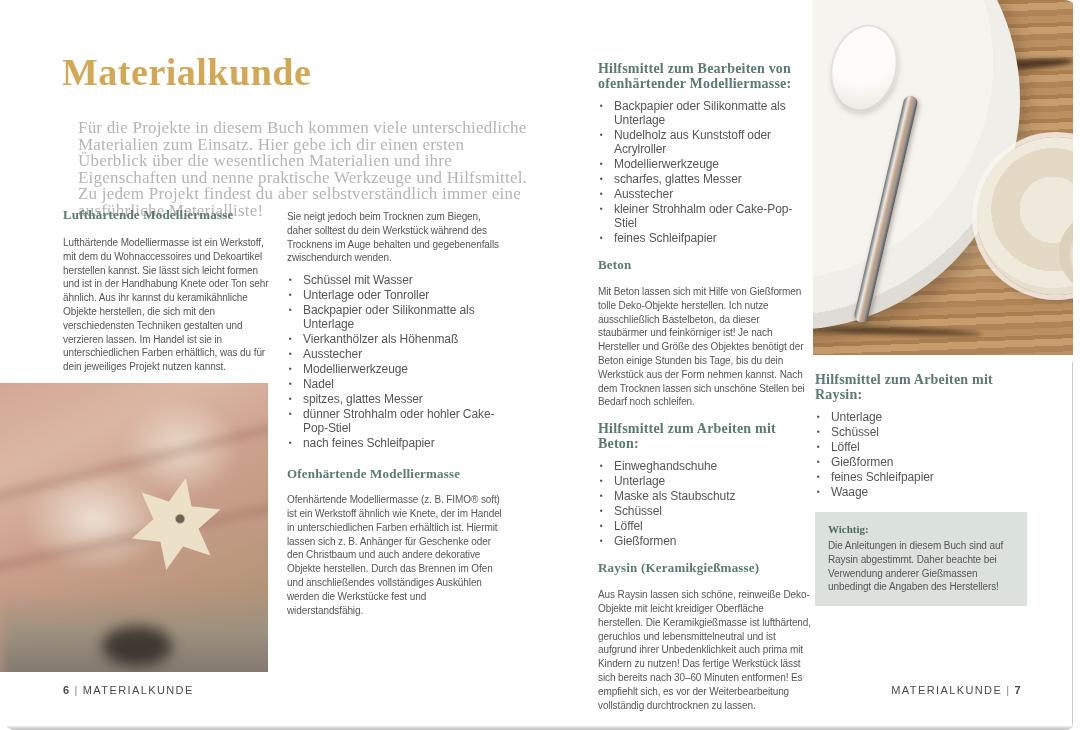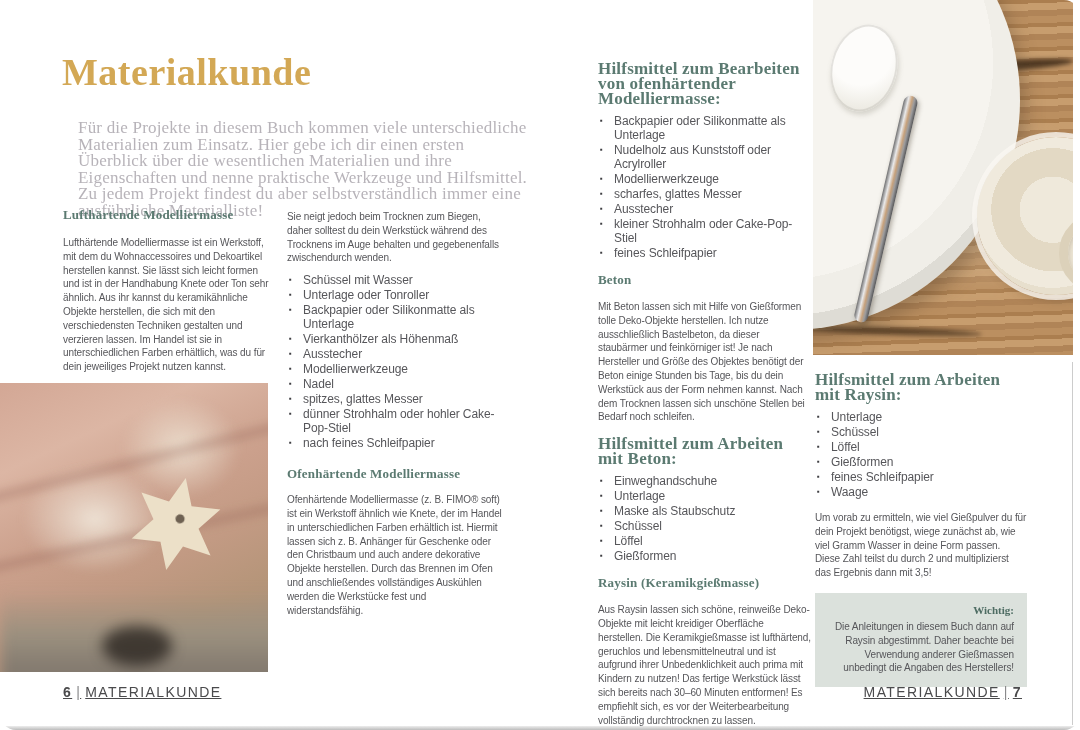--- a/index.html
+++ b/index.html
@@ -9,45 +9,45 @@
   
   .book-title{position:absolute;left:62px;top:50px;margin:0;
               font-family:"Liberation Serif",serif;font-weight:700;font-size:38px;
               letter-spacing:0.5px;color:#d3a855;}
   .intro{position:absolute;left:62px;top:104px;width:452px;margin:16px;
          font-family:"Liberation Serif",serif;font-size:17px;line-height:16.5px;
          letter-spacing:0.2px;color:#b7b3b9;}
   h2.section{margin:0;font-family:"Liberation Serif",serif;font-weight:700;
              font-size:13px;line-height:16px;color:#5b7a71;letter-spacing:0.2px;}
   h3.tools{margin:0;font-family:"Liberation Serif",serif;font-weight:700;
-           font-size:17px;line-height:15px;color:#5b7a71;letter-spacing:0.2px;}
+           font-size:14px;line-height:15px;color:#5b7a71;letter-spacing:0.2px;}
   p.body{margin:0;font-size:10px;line-height:13.8px;letter-spacing:-0.1px;color:#56565a;}
   ul.tool-list{list-style:none;margin:8px 0 0 0;padding:0;}
   ul.tool-list li{position:relative;padding-left:16px;margin:0 0 1px 0;
                   font-size:12px;line-height:14px;letter-spacing:-0.1px;color:#56565a;}
   ul.tool-list li::before{content:"▪";position:absolute;left:2px;top:0;
                           font-size:8px;line-height:14px;color:#3e3e42;}
 
   
   .lp-col1{position:absolute;left:63px;top:207px;width:206px;}
   .lp-col1 h2{margin-bottom:13px;}
   .lp-col2{position:absolute;left:287px;top:210px;width:216px;}
   .lp-col2 h3{margin-top:40px;}
   .lp-col2 h2{margin-top:16px;margin-bottom:11px;}
   .rp-col1{position:absolute;left:598px;top:61px;width:213px;}
   .rp-col1 h2{margin-top:12px;margin-bottom:12px;}
   .rp-col1 h3.mid{margin-top:12px;}
   .rp-col2{position:absolute;left:815px;top:372px;width:212px;}
   .rp-col2 .tip{margin-top:12px;}
-  .note-box{margin-top:13px;background:#dbe1dc;padding:11px 13px 12px 13px;text-align:right;}
+  .note-box{margin-top:13px;background:#dbe1dc;padding:11px 13px 12px 13px;}
   .note-box .note-label{font-family:"Liberation Serif",serif;font-weight:700;
                         font-size:11px;color:#4e6c63;margin:0 0 4px 0;}
 
   
-  .footer{position:absolute;top:684px;font-size:14px;letter-spacing:1.4px;color:#4a4a4c;text-decoration:underline;}
+  .footer{position:absolute;top:684px;font-size:11px;letter-spacing:1.4px;color:#4a4a4c;}
   .footer-left{left:63px;}
   .footer-right{right:58px;}
   .footer .num{font-weight:700;}
   .footer .sep{color:#8a8a8c;padding:0 4px;font-weight:400;}
   .edge-bottom{position:absolute;left:0;right:0;bottom:0;height:4px;
                background:linear-gradient(to bottom,#ededed,#bcbcbc);}
   .edge-right{position:absolute;right:7px;top:362px;bottom:5px;width:1px;background:#cccccc;}
 
   
   .photo-left{position:absolute;left:0;top:383px;width:268px;height:289px;margin:0;overflow:hidden;
@@ -180,24 +180,23 @@
   <div class="rp-col2">
     <h3 class="tools">Hilfsmittel zum Arbeiten mit Raysin:</h3>
     <ul class="tool-list">
         <li>Unterlage</li>
         <li>Schüssel</li>
         <li>Löffel</li>
         <li>Gießformen</li>
         <li>feines Schleifpapier</li>
         <li>Waage</li>
       </ul>
-    <p class="body tip">Um vorab zu ermitteln, wie viel Gießpulver du für dein Projekt benötigst, wiege zunächst ab, wie viel Gramm Wasser in deine Form passen. Diese Zahl teilst du durch 2 und multiplizierst das Ergebnis dann mit 3,5!</p>
     <div class="note-box">
       <p class="note-label">Wichtig:</p>
-      <p class="body">Die Anleitungen in diesem Buch dann auf Raysin abgestimmt. Daher beachte bei Verwendung anderer Gießmassen unbedingt die Angaben des Herstellers!</p>
+      <p class="body">Die Anleitungen in diesem Buch sind auf Raysin abgestimmt. Daher beachte bei Verwendung anderer Gießmassen unbedingt die Angaben des Herstellers!</p>
     </div>
   </div>
 
   <div class="footer footer-right">
     <span>MATERIALKUNDE</span><span class="sep">|</span><span class="num">7</span>
   </div>
 
   <div class="edge-right"></div>
   <div class="edge-bottom"></div>
 </main>

